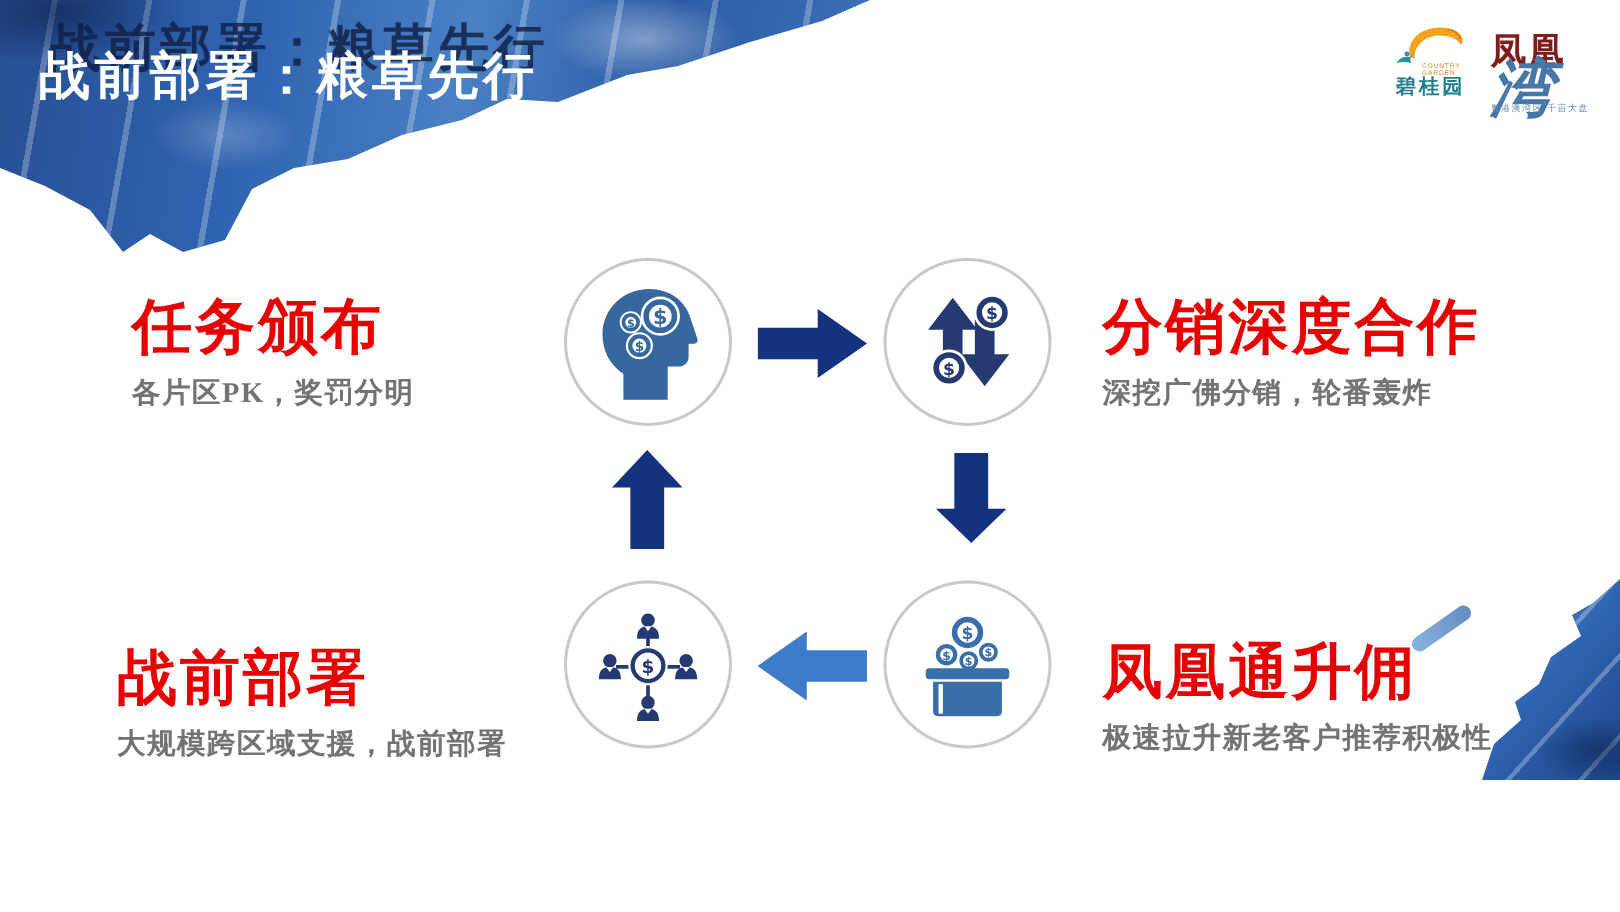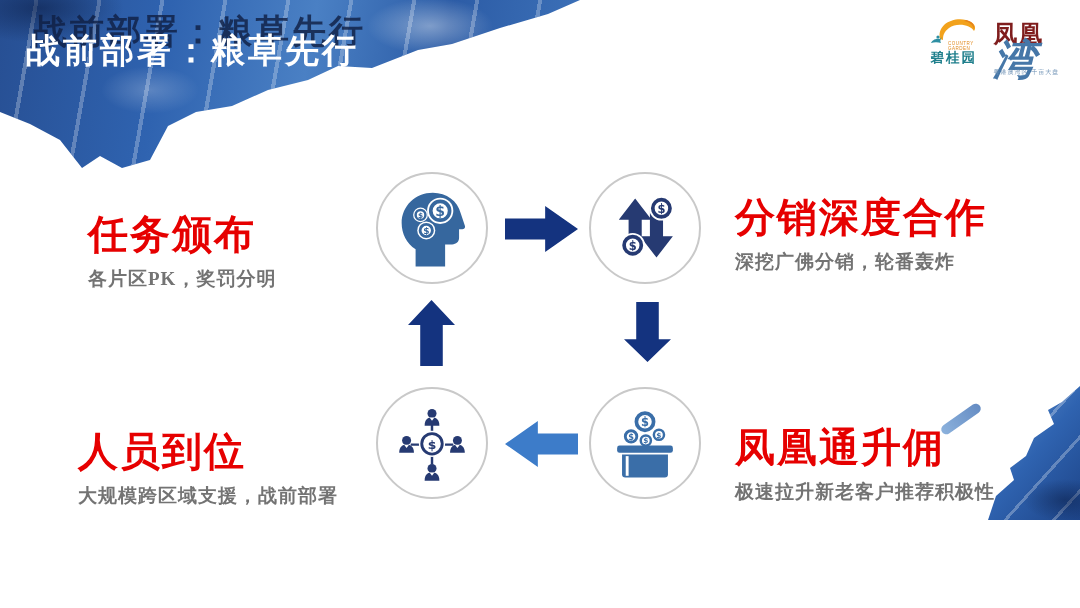--- a/index.html
+++ b/index.html
@@ -80,21 +80,21 @@
     clip-path:polygon(100% 27%,45% 27%,45% 0,0 50%,45% 100%,45% 73%,100% 73%);}
   .arrow-up{left:408px;top:300px;width:47px;height:66px;background:#14337f;
     clip-path:polygon(50% 0,100% 38%,74% 38%,74% 100%,26% 100%,26% 38%,0 38%);}
   .arrow-down{left:624px;top:302px;width:47px;height:60px;background:#14337f;
     clip-path:polygon(26% 0,74% 0,74% 62%,100% 62%,50% 100%,0 62%,26% 62%);}
 
   
   .step{position:absolute;}
   .step .heading{font-size:40px;font-weight:700;color:#e60000;letter-spacing:2px;line-height:1.1;}
   .step .subtitle{font-size:19px;font-weight:700;color:#737373;letter-spacing:1px;margin-top:9px;}
-  .step-task{left:88px;top:213px;}
+  .step-task{left:88px;top:196px;}
   .step-dist{left:735px;top:196px;}
   .step-comm{left:735px;top:426px;}
   .step-staff{left:78px;top:430px;}
 
   .icon-dollar{font-family:"DejaVu Sans","Liberation Sans",sans-serif;font-weight:700;}
 </style>
 </head>
 <body>
 
 <div class="slide">
@@ -129,21 +129,21 @@
   </div>
   <div class="step step-dist">
     <div class="heading">分销深度合作</div>
     <div class="subtitle">深挖广佛分销，轮番轰炸</div>
   </div>
   <div class="step step-comm">
     <div class="heading">凤凰通升佣</div>
     <div class="subtitle">极速拉升新老客户推荐积极性</div>
   </div>
   <div class="step step-staff">
-    <div class="heading">人员到位</div>
+    <div class="heading">战前部署</div>
     <div class="subtitle">大规模跨区域支援，战前部署</div>
   </div>
 
   <div class="node node-tl">
     <svg viewBox="0 0 100 100">
       <path fill="#36679e" d="M30 97 L30 76 C19 69 13 57 13 44 C13 23 30 7 51 7 C68 7 81 17 85 32 L90 47 C91 49.5 89.5 51.5 87 51.5 L83 51.5 L83 62 C83 67 79.5 70 74.5 70 L66 70 L66 97 Z"></path>
       <circle cx="60" cy="29" r="16" fill="#fff"></circle>
       <circle cx="60" cy="29" r="11.5" fill="#fff" stroke="#36679e" stroke-width="4.5"></circle>
       <text class="icon-dollar" x="60" y="35" font-size="17" fill="#36679e" text-anchor="middle">$</text>
       <circle cx="36" cy="34" r="9" fill="#fff"></circle>

